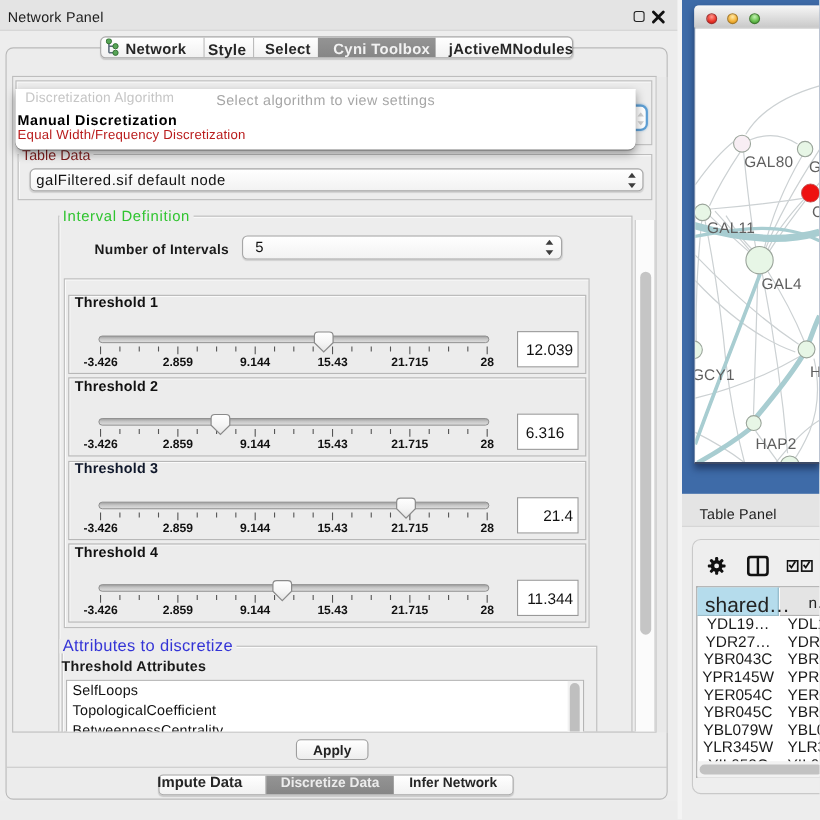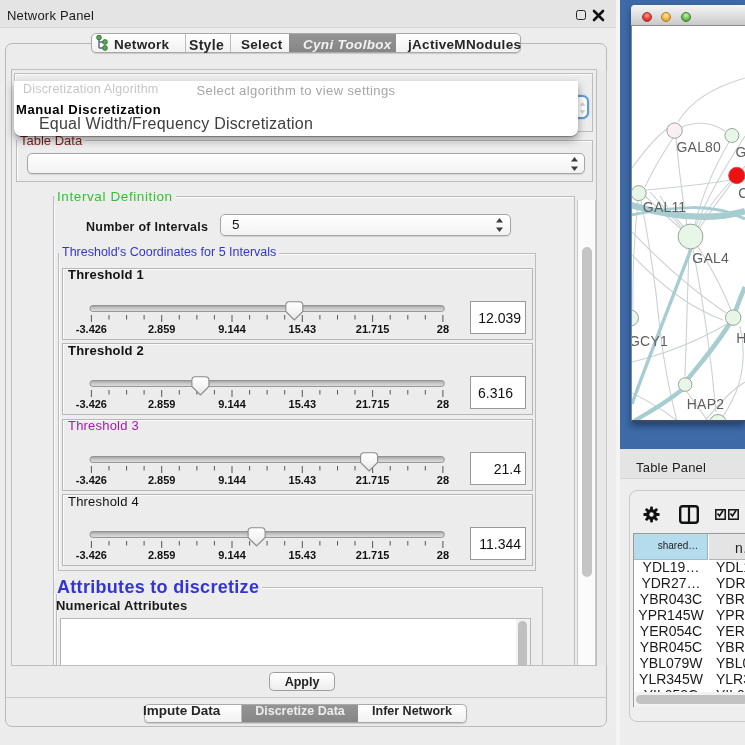--- a/index.html
+++ b/index.html
@@ -31,59 +31,59 @@
 </div>
 <svg class="abs" style="left:96px;top:35px;" width="13" height="16" viewBox="0 0 13 16">
   <path d="M3 3 L3 13 M3 7 L8 7 M3 13 L8 13" stroke="#5a6b7a" stroke-width="1.4" fill="none"></path>
   <circle cx="3" cy="2.5" r="2.4" fill="#57a557" stroke="#2e6b2e" stroke-width="0.8"></circle>
   <circle cx="9" cy="7" r="2.4" fill="#57a557" stroke="#2e6b2e" stroke-width="0.8"></circle>
   <circle cx="9" cy="13" r="2.4" fill="#57a557" stroke="#2e6b2e" stroke-width="0.8"></circle>
 </svg>
 <div class="abs" style="left:114px;top:36.5px;font-size:13.5px;letter-spacing:0.3px;font-weight:bold;color:#262626;">Network</div>
 <div class="abs" style="left:189px;top:36.5px;font-size:14px;letter-spacing:0.3px;font-weight:bold;color:#262626;">Style</div>
 <div class="abs" style="left:241px;top:36.5px;font-size:13.5px;letter-spacing:0.3px;font-weight:bold;color:#262626;">Select</div>
-<div class="abs" style="left:303px;top:36.5px;font-size:13.5px;letter-spacing:0.3px;font-weight:bold;color:#f2f2f2;font-style:italic;">Cyni Toolbox</div>
+<div class="abs" style="left:303px;top:36.5px;font-size:13.5px;letter-spacing:0.3px;font-weight:bold;color:#f2f2f2;">Cyni Toolbox</div>
 <div class="abs" style="left:408px;top:36.5px;font-size:13.5px;letter-spacing:0.3px;font-weight:bold;color:#262626;">jActiveMNodules</div>
 
 <div class="abs" style="left:11px;top:69px;width:586px;height:597px;border:1px solid #bdbdbd;background:#ededed;"></div>
 
 <div class="abs" style="left:597px;top:70px;width:10px;height:596px;background:#e9e9e9;border-right:1px solid #c9c9c9;"></div>
 
 <div class="abs" style="left:12px;top:70px;width:585px;height:595px;overflow:hidden;">
 <div class="abs" style="left:-12px;top:-70px;width:616px;height:745px;">
 
   <div class="abs" style="left:14px;top:73px;width:579px;height:59px;border:1px solid #bdbdbd;box-shadow:1px 1px 0 #fbfbfb inset;"></div>
 
   <div class="abs" style="left:545px;top:95px;width:43.5px;height:24px;border:2.6px solid #5d9ed3;border-radius:6.5px;background:#fff;box-shadow:0 0 2px rgba(93,158,211,0.6);"></div>
   <svg class="abs" style="left:579px;top:102px;" width="7" height="12" viewBox="0 0 7 12">
     <path d="M3.5 0 L6.4 3.8 L0.6 3.8 Z" fill="#cfcfcf"></path>
     <path d="M3.5 12 L6.4 8.2 L0.6 8.2 Z" fill="#cfcfcf"></path>
   </svg>
 
   <div class="abs" style="left:16px;top:140px;width:577px;height:42px;border:1px solid #bdbdbd;box-shadow:1px 1px 0 #fbfbfb inset;"></div>
   <div class="grouptitle" style="left:17px;top:133.5px;color:#7f1d1d;font-size:13px;">Table Data</div>
   <div class="abs" style="left:27px;top:153px;width:558px;height:21px;background:linear-gradient(#ffffff,#f2f2f2);border:1px solid #a6a6a6;border-radius:5px;box-shadow:0 1px 1px rgba(0,0,0,0.12);"></div>
+  <div class="abs" style="left:33px;top:156px;font-size:13.5px;letter-spacing:0.5px;color:#111;">galFiltered.sif default node</div>
   <svg class="abs" style="left:570px;top:157px;" width="9" height="14" viewBox="0 0 9 14">
     <path d="M4.5 0 L8 4.5 L1 4.5 Z" fill="#3c3c3c"></path>
     <path d="M4.5 14 L8 9.5 L1 9.5 Z" fill="#3c3c3c"></path>
   </svg>
 
   <div class="abs" style="left:53px;top:196px;width:522px;height:600px;border:1px solid #bdbdbd;box-shadow:1px 1px 0 #fbfbfb inset;"></div>
   <div class="grouptitle" style="left:54px;top:189.5px;color:#2fc42f;font-size:13.5px;letter-spacing:0.6px;">Interval Definition</div>
 
   <div class="abs" style="left:86px;top:220px;font-size:12.5px;letter-spacing:0.25px;font-weight:bold;color:#1a1a1a;">Number of Intervals</div>
   <div class="abs" style="left:220px;top:214px;width:291px;height:22px;background:linear-gradient(#ffffff,#f2f2f2);border:1px solid #a6a6a6;border-radius:5px;box-shadow:0 1px 1px rgba(0,0,0,0.12);"></div>
   <div class="abs" style="left:232px;top:217px;font-size:13.5px;color:#111;">5</div>
   <svg class="abs" style="left:495px;top:218px;" width="9" height="14" viewBox="0 0 9 14">
     <path d="M4.5 0 L8 4.5 L1 4.5 Z" fill="#3c3c3c"></path>
     <path d="M4.5 14 L8 9.5 L1 9.5 Z" fill="#3c3c3c"></path>
   </svg>
 
   <div class="abs" style="left:58px;top:253px;width:478px;height:318px;border:1px solid #bdbdbd;box-shadow:1px 1px 0 #fbfbfb inset;"></div>
-  <div class="grouptitle" style="left:59px;top:245.5px;color:#3434d6;font-size:12.5px;">Threshold's Coordinates for 5 Intervals</div>
 
   <div class="abs" style="left:62px;top:267.5px;width:471px;height:72px;border:1px solid #b7b7b7;box-shadow:1px 1px 0 #fafafa inset;background:#ececec;"></div>
   <div class="abs" style="left:68px;top:267px;font-size:13px;letter-spacing:0.2px;font-weight:bold;color:#111;">Threshold 1</div>
   <svg class="abs" style="left:62px;top:267.5px;" width="471" height="72" viewBox="62 0 471 72">
         <defs>
           <linearGradient id="trk0" x1="0" y1="0" x2="0" y2="1">
             <stop offset="0" stop-color="#9e9e9e"></stop>
             <stop offset="0.45" stop-color="#c6c6c6"></stop>
             <stop offset="1" stop-color="#e0e0e0"></stop>
           </linearGradient>
@@ -126,21 +126,21 @@
         <text x="161.7" y="64.5" font-size="11" font-weight="bold" fill="#111" text-anchor="middle" font-family="Liberation Sans, sans-serif">2.859</text>
         <text x="232.0" y="64.5" font-size="11" font-weight="bold" fill="#111" text-anchor="middle" font-family="Liberation Sans, sans-serif">9.144</text>
         <text x="302.3" y="64.5" font-size="11" font-weight="bold" fill="#111" text-anchor="middle" font-family="Liberation Sans, sans-serif">15.43</text>
         <text x="372.6" y="64.5" font-size="11" font-weight="bold" fill="#111" text-anchor="middle" font-family="Liberation Sans, sans-serif">21.715</text>
         <text x="442.9" y="64.5" font-size="11" font-weight="bold" fill="#111" text-anchor="middle" font-family="Liberation Sans, sans-serif">28</text>
         <path d="M191.9 37.3 Q191.9 33.8 195.4 33.8 L205.4 33.8 Q208.9 33.8 208.9 37.3 L208.9 43.5 L200.4 52 L191.9 43.5 Z" fill="url(#thm1)" stroke="#8a8a8a" stroke-width="1.1"></path>
       </svg>
   <div class="abs" style="left:470px;top:376px;width:56px;height:33px;background:#fff;border:1px solid #999;"></div>
   <div class="abs" style="left:470px;top:385px;width:51px;text-align:center;font-size:14px;color:#111;">6.316</div>
   <div class="abs" style="left:62px;top:418.5px;width:471px;height:72px;border:1px solid #b7b7b7;box-shadow:1px 1px 0 #fafafa inset;background:#ececec;"></div>
-  <div class="abs" style="left:68px;top:418px;font-size:13px;letter-spacing:0.2px;font-weight:normal;color:#a21caf;">Threshold 3</div>
+  <div class="abs" style="left:68px;top:418px;font-size:13px;letter-spacing:0.2px;font-weight:bold;color:#0f172a;">Threshold 3</div>
   <svg class="abs" style="left:62px;top:418.5px;" width="471" height="72" viewBox="62 0 471 72">
         <defs>
           <linearGradient id="trk2" x1="0" y1="0" x2="0" y2="1">
             <stop offset="0" stop-color="#9e9e9e"></stop>
             <stop offset="0.45" stop-color="#c6c6c6"></stop>
             <stop offset="1" stop-color="#e0e0e0"></stop>
           </linearGradient>
           <linearGradient id="thm2" x1="0" y1="0" x2="0" y2="1">
             <stop offset="0" stop-color="#ffffff"></stop>
             <stop offset="0.55" stop-color="#f4f4f4"></stop>
@@ -153,21 +153,21 @@
         <text x="161.7" y="64.5" font-size="11" font-weight="bold" fill="#111" text-anchor="middle" font-family="Liberation Sans, sans-serif">2.859</text>
         <text x="232.0" y="64.5" font-size="11" font-weight="bold" fill="#111" text-anchor="middle" font-family="Liberation Sans, sans-serif">9.144</text>
         <text x="302.3" y="64.5" font-size="11" font-weight="bold" fill="#111" text-anchor="middle" font-family="Liberation Sans, sans-serif">15.43</text>
         <text x="372.6" y="64.5" font-size="11" font-weight="bold" fill="#111" text-anchor="middle" font-family="Liberation Sans, sans-serif">21.715</text>
         <text x="442.9" y="64.5" font-size="11" font-weight="bold" fill="#111" text-anchor="middle" font-family="Liberation Sans, sans-serif">28</text>
         <path d="M360.6 37.3 Q360.6 33.8 364.1 33.8 L374.1 33.8 Q377.6 33.8 377.6 37.3 L377.6 43.5 L369.1 52 L360.6 43.5 Z" fill="url(#thm2)" stroke="#8a8a8a" stroke-width="1.1"></path>
       </svg>
   <div class="abs" style="left:470px;top:451.5px;width:56px;height:33px;background:#fff;border:1px solid #999;"></div>
   <div class="abs" style="left:470px;top:460.5px;width:51px;text-align:right;font-size:14px;color:#111;">21.4</div>
   <div class="abs" style="left:62px;top:494px;width:471px;height:72px;border:1px solid #b7b7b7;box-shadow:1px 1px 0 #fafafa inset;background:#ececec;"></div>
-  <div class="abs" style="left:68px;top:493.5px;font-size:13px;letter-spacing:0.2px;font-weight:normal;color:#111;text-align:center;">Threshold 4</div>
+  <div class="abs" style="left:68px;top:493.5px;font-size:13px;letter-spacing:0.2px;font-weight:bold;color:#111;text-align:center;">Threshold 4</div>
   <svg class="abs" style="left:62px;top:494px;" width="471" height="72" viewBox="62 0 471 72">
         <defs>
           <linearGradient id="trk3" x1="0" y1="0" x2="0" y2="1">
             <stop offset="0" stop-color="#9e9e9e"></stop>
             <stop offset="0.45" stop-color="#c6c6c6"></stop>
             <stop offset="1" stop-color="#e0e0e0"></stop>
           </linearGradient>
           <linearGradient id="thm3" x1="0" y1="0" x2="0" y2="1">
             <stop offset="0" stop-color="#ffffff"></stop>
             <stop offset="0.55" stop-color="#f4f4f4"></stop>
@@ -181,23 +181,24 @@
         <text x="232.0" y="64.5" font-size="11" font-weight="bold" fill="#111" text-anchor="middle" font-family="Liberation Sans, sans-serif">9.144</text>
         <text x="302.3" y="64.5" font-size="11" font-weight="bold" fill="#111" text-anchor="middle" font-family="Liberation Sans, sans-serif">15.43</text>
         <text x="372.6" y="64.5" font-size="11" font-weight="bold" fill="#111" text-anchor="middle" font-family="Liberation Sans, sans-serif">21.715</text>
         <text x="442.9" y="64.5" font-size="11" font-weight="bold" fill="#111" text-anchor="middle" font-family="Liberation Sans, sans-serif">28</text>
         <path d="M248.1 37.3 Q248.1 33.8 251.6 33.8 L261.6 33.8 Q265.1 33.8 265.1 37.3 L265.1 43.5 L256.6 52 L248.1 43.5 Z" fill="url(#thm3)" stroke="#8a8a8a" stroke-width="1.1"></path>
       </svg>
   <div class="abs" style="left:470px;top:527px;width:56px;height:33px;background:#fff;border:1px solid #999;"></div>
   <div class="abs" style="left:470px;top:536px;width:51px;text-align:right;font-size:14px;color:#111;">11.344</div>
 
   <div class="abs" style="left:56px;top:587px;width:487px;height:200px;border:1px solid #bdbdbd;box-shadow:1px 1px 0 #fbfbfb inset;"></div>
-  <div class="grouptitle" style="left:54px;top:580.5px;color:#3434d6;font-size:18px;letter-spacing:0.3px;font-weight:bold;">Attributes to discretize</div>
-  <div class="abs" style="left:56px;top:598px;font-size:13px;letter-spacing:0.2px;font-weight:bold;color:#1a1a1a;">Numerical Attributes</div>
+  <div class="grouptitle" style="left:54px;top:580.5px;color:#3434d6;font-size:15px;letter-spacing:0.3px;">Attributes to discretize</div>
+  <div class="abs" style="left:56px;top:598px;font-size:13px;letter-spacing:0.2px;font-weight:bold;color:#1a1a1a;">Threshold Attributes</div>
   <div class="abs" style="left:60px;top:618px;width:471px;height:120px;background:#fff;border:1px solid #b5b5b5;"></div>
+  <div class="abs" style="left:66px;top:619px;font-size:13px;letter-spacing:0.2px;color:#111;line-height:18.2px;">SelfLoops<br>TopologicalCoefficient<br>BetweennessCentrality</div>
   <div class="abs" style="left:516px;top:619px;width:14px;height:119px;background:#f2f2f2;"></div>
   <div class="abs" style="left:518px;top:621px;width:9px;height:100px;background:#bfbfbf;border-radius:5px;"></div>
 
   <div class="abs" style="left:577px;top:200px;width:19px;height:466px;background:#fbfbfb;border-left:1px solid #c6c6c6;border-right:1px solid #c6c6c6;"></div>
   <div class="abs" style="left:582px;top:247px;width:10px;height:330px;background:#c5c5c5;border-radius:5px;"></div>
 
 </div>
 </div>
 
 <div class="abs" style="left:269px;top:672px;width:66px;height:19px;background:linear-gradient(#ffffff,#ededed);border:1px solid #9e9e9e;border-radius:4.5px;"></div>
@@ -211,21 +212,21 @@
   <div style="flex:1;"></div>
 </div>
 <div class="abs" style="left:143px;top:703px;width:98px;text-align:left;font-size:13.5px;font-weight:bold;color:#262626;">Impute Data</div>
 <div class="abs" style="left:242px;top:703.5px;width:116px;text-align:center;font-size:12.5px;font-weight:bold;color:#ececec;">Discretize Data</div>
 <div class="abs" style="left:358px;top:703.5px;width:108px;text-align:center;font-size:12.5px;font-weight:bold;color:#262626;">Infer Network</div>
 
 <div class="abs" style="left:14px;top:81px;width:564px;height:55px;background:#ffffff;border-radius:0 0 7px 7px;box-shadow:0 4px 9px rgba(0,0,0,0.38), 0 1px 0 rgba(0,0,0,0.25);"></div>
 <div class="abs" style="left:23px;top:82px;font-size:12.5px;letter-spacing:0.2px;color:#c6c6c6;">Discretization Algorithm</div>
 <div class="abs" style="left:14px;top:82.5px;width:564px;text-align:center;font-size:13px;letter-spacing:0.4px;color:#a6a6a6;">Select algorithm to view settings</div>
 <div class="abs" style="left:16px;top:101.5px;font-size:13px;letter-spacing:0.55px;font-weight:bold;color:#000;">Manual Discretization</div>
-<div class="abs" style="left:16px;top:115px;font-size:16px;letter-spacing:0.2px;color:#404040;margin-left:23px;">Equal Width/Frequency Discretization</div>
+<div class="abs" style="left:16px;top:115px;font-size:12px;letter-spacing:0.2px;color:#b91c1c;">Equal Width/Frequency Discretization</div>
 
 <div class="abs" style="left:616px;top:0;width:4px;height:745px;background:#f4f4f4;"></div>
 <div class="abs" style="left:620px;top:0;width:125px;height:449px;background:#3e6ba8;"></div>
 
 <div class="abs" style="left:631px;top:5px;width:114px;height:417px;background:#fff;border-radius:4px 0 0 0;border-left:1px solid #7488a8;border-bottom:2px solid #3d4a66;box-shadow:0 4px 7px rgba(10,20,50,0.5);"></div>
 <div class="abs" style="left:631px;top:5px;width:114px;height:21px;background:linear-gradient(#f7f7f7,#c9c9c9);border-bottom:1px solid #8c8c8c;border-radius:4px 0 0 0;"></div>
 <div class="abs" style="left:642px;top:12px;width:10px;height:10px;border-radius:50%;background:radial-gradient(circle at 50% 30%,#ff9a90 0%,#ee3b30 55%,#c41408 100%);border:0.5px solid #a03030;"></div>
 <div class="abs" style="left:661px;top:12px;width:10px;height:10px;border-radius:50%;background:radial-gradient(circle at 50% 30%,#ffe9a8 0%,#f5b53d 55%,#cf8c14 100%);border:0.5px solid #a77b28;"></div>
 <div class="abs" style="left:681px;top:12px;width:10px;height:10px;border-radius:50%;background:radial-gradient(circle at 50% 30%,#c2f2b2 0%,#6cc253 55%,#3d8f2a 100%);border:0.5px solid #3f7a30;"></div>
 
@@ -304,18 +305,18 @@
 <svg class="abs" style="left:715px;top:509px;" width="24" height="11" viewBox="0 0 24 11">
   <rect x="0.8" y="0.8" width="9.4" height="9.4" fill="none" stroke="#111" stroke-width="1.5"></rect>
   <path d="M2.5 4.5 L4.5 7 L8 1.5" stroke="#111" stroke-width="1.6" fill="none"></path>
   <rect x="13.8" y="0.8" width="9.4" height="9.4" fill="none" stroke="#111" stroke-width="1.5"></rect>
   <path d="M15.5 4.5 L17.5 7 L21 1.5" stroke="#111" stroke-width="1.6" fill="none"></path>
 </svg>
 
 <div class="abs" style="left:633px;top:533px;width:112px;height:174px;background:#fff;border:1px solid #9a9a9a;border-right:none;"></div>
 <div class="abs" style="left:634px;top:534px;width:74px;height:26px;background:#b5dcec;border-right:1px solid #8fb6c6;border-bottom:1px solid #9dbecb;"></div>
 <div class="abs" style="left:709px;top:534px;width:36px;height:26px;background:#e4e4e4;border-bottom:1px solid #b4b4b4;"></div>
-<div class="abs" style="left:641px;top:540px;width:74px;text-align:center;font-size:10px;color:#222;">shared…</div>
+<div class="abs" style="left:641px;top:540px;width:74px;text-align:center;font-size:19px;color:#222;">shared…</div>
 <div class="abs" style="left:735px;top:540px;font-size:14px;color:#222;">n…</div>
 <div class="abs" style="left:634px;top:558.5px;width:74px;text-align:center;font-size:14px;color:#1a1a1a;line-height:16px;">YDL19…<br>YDR27…<br>YBR043C<br>YPR145W<br>YER054C<br>YBR045C<br>YBL079W<br>YLR345W<br>YIL052C</div>
 <div class="abs" style="left:716px;top:558.5px;width:40px;font-size:14px;color:#1a1a1a;line-height:16px;overflow:hidden;white-space:nowrap;">YDL19…<br>YDR27…<br>YBR043C<br>YPR145W<br>YER054C<br>YBR045C<br>YBL079W<br>YLR345W<br>YIL052C</div>
 <div class="abs" style="left:634px;top:692px;width:111px;height:15px;background:#f2f2f2;"></div>
 <div class="abs" style="left:636px;top:695px;width:112px;height:9px;background:#c2c2c2;border-radius:5px;"></div>
 
 </body></html>

